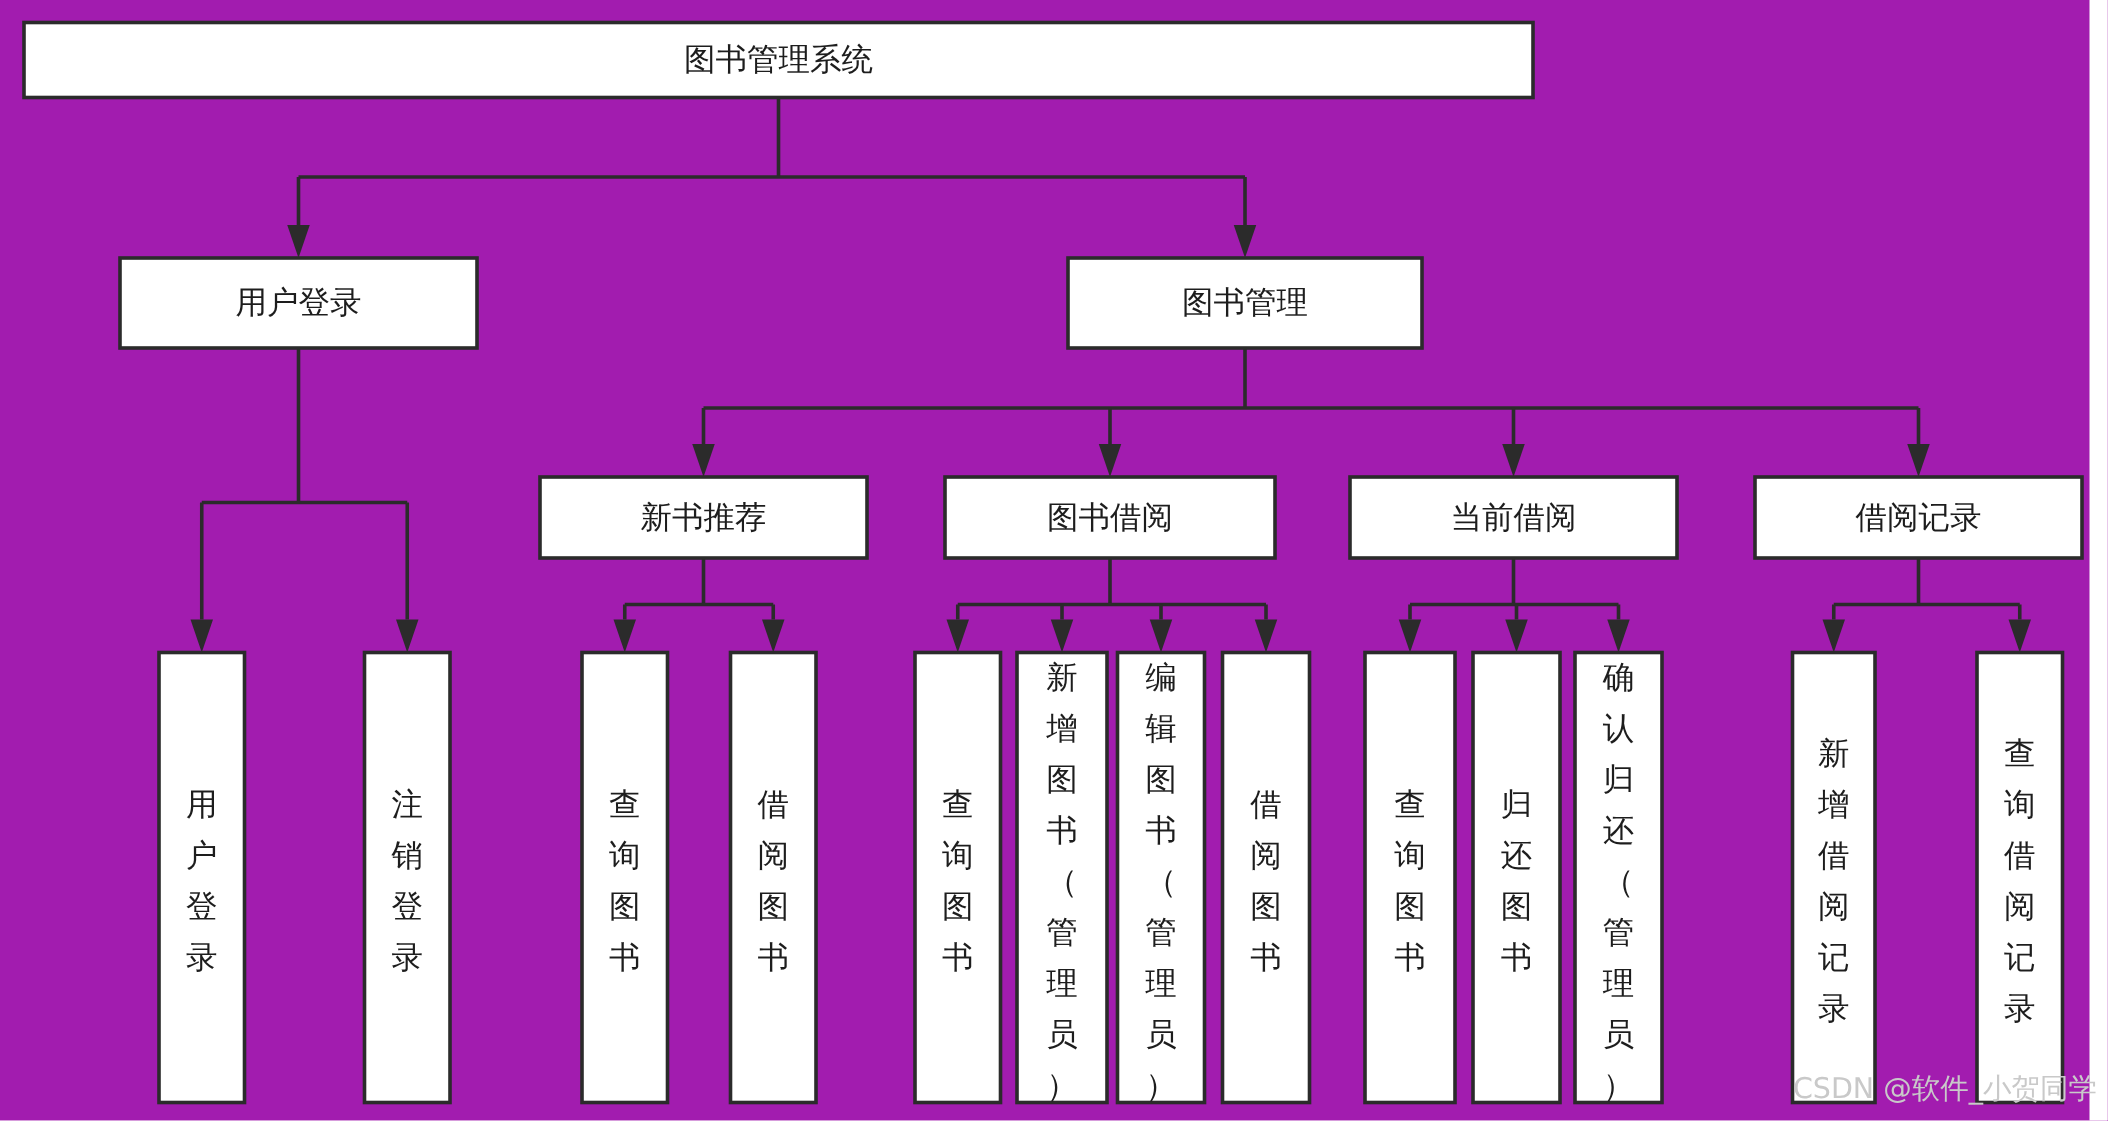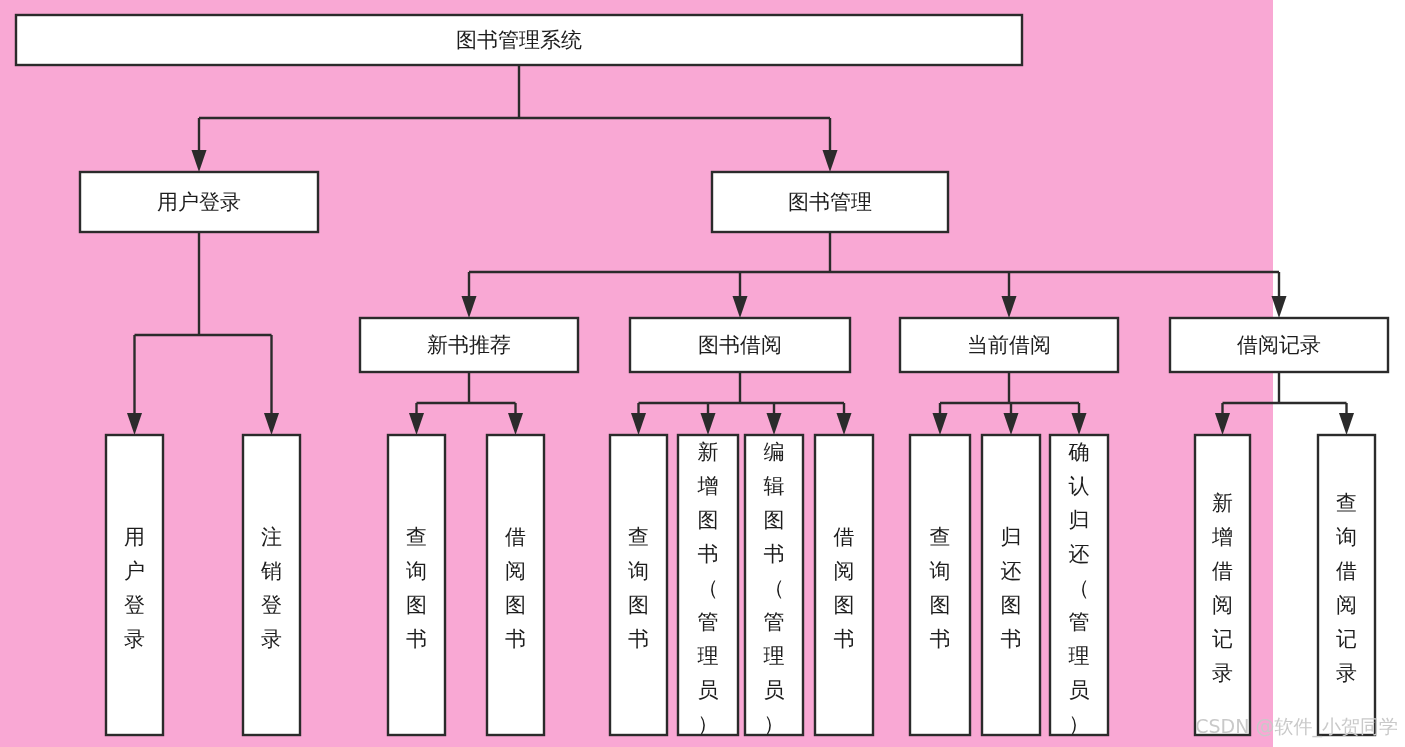--- a/index.html
+++ b/index.html
@@ -9,23 +9,23 @@
     background: #ffffff;
   }
   body {
     width: 1405px;
     height: 747px;
     overflow: hidden;
     font-family: "DejaVu Sans", "Liberation Sans", sans-serif;
   }
   #diagram-root {
     position: relative;
-    width: 1273px;
+    width: 1393px;
     height: 747px;
-    background: #f9a8d4;
+    background: #a21caf;
   }
   svg.diagram-canvas {
     display: block;
     width: 1405px;
     height: 747px;
   }
   .node-box {
     fill: #ffffff;
     stroke: #2b2b2b;
     stroke-width: 2.4;

